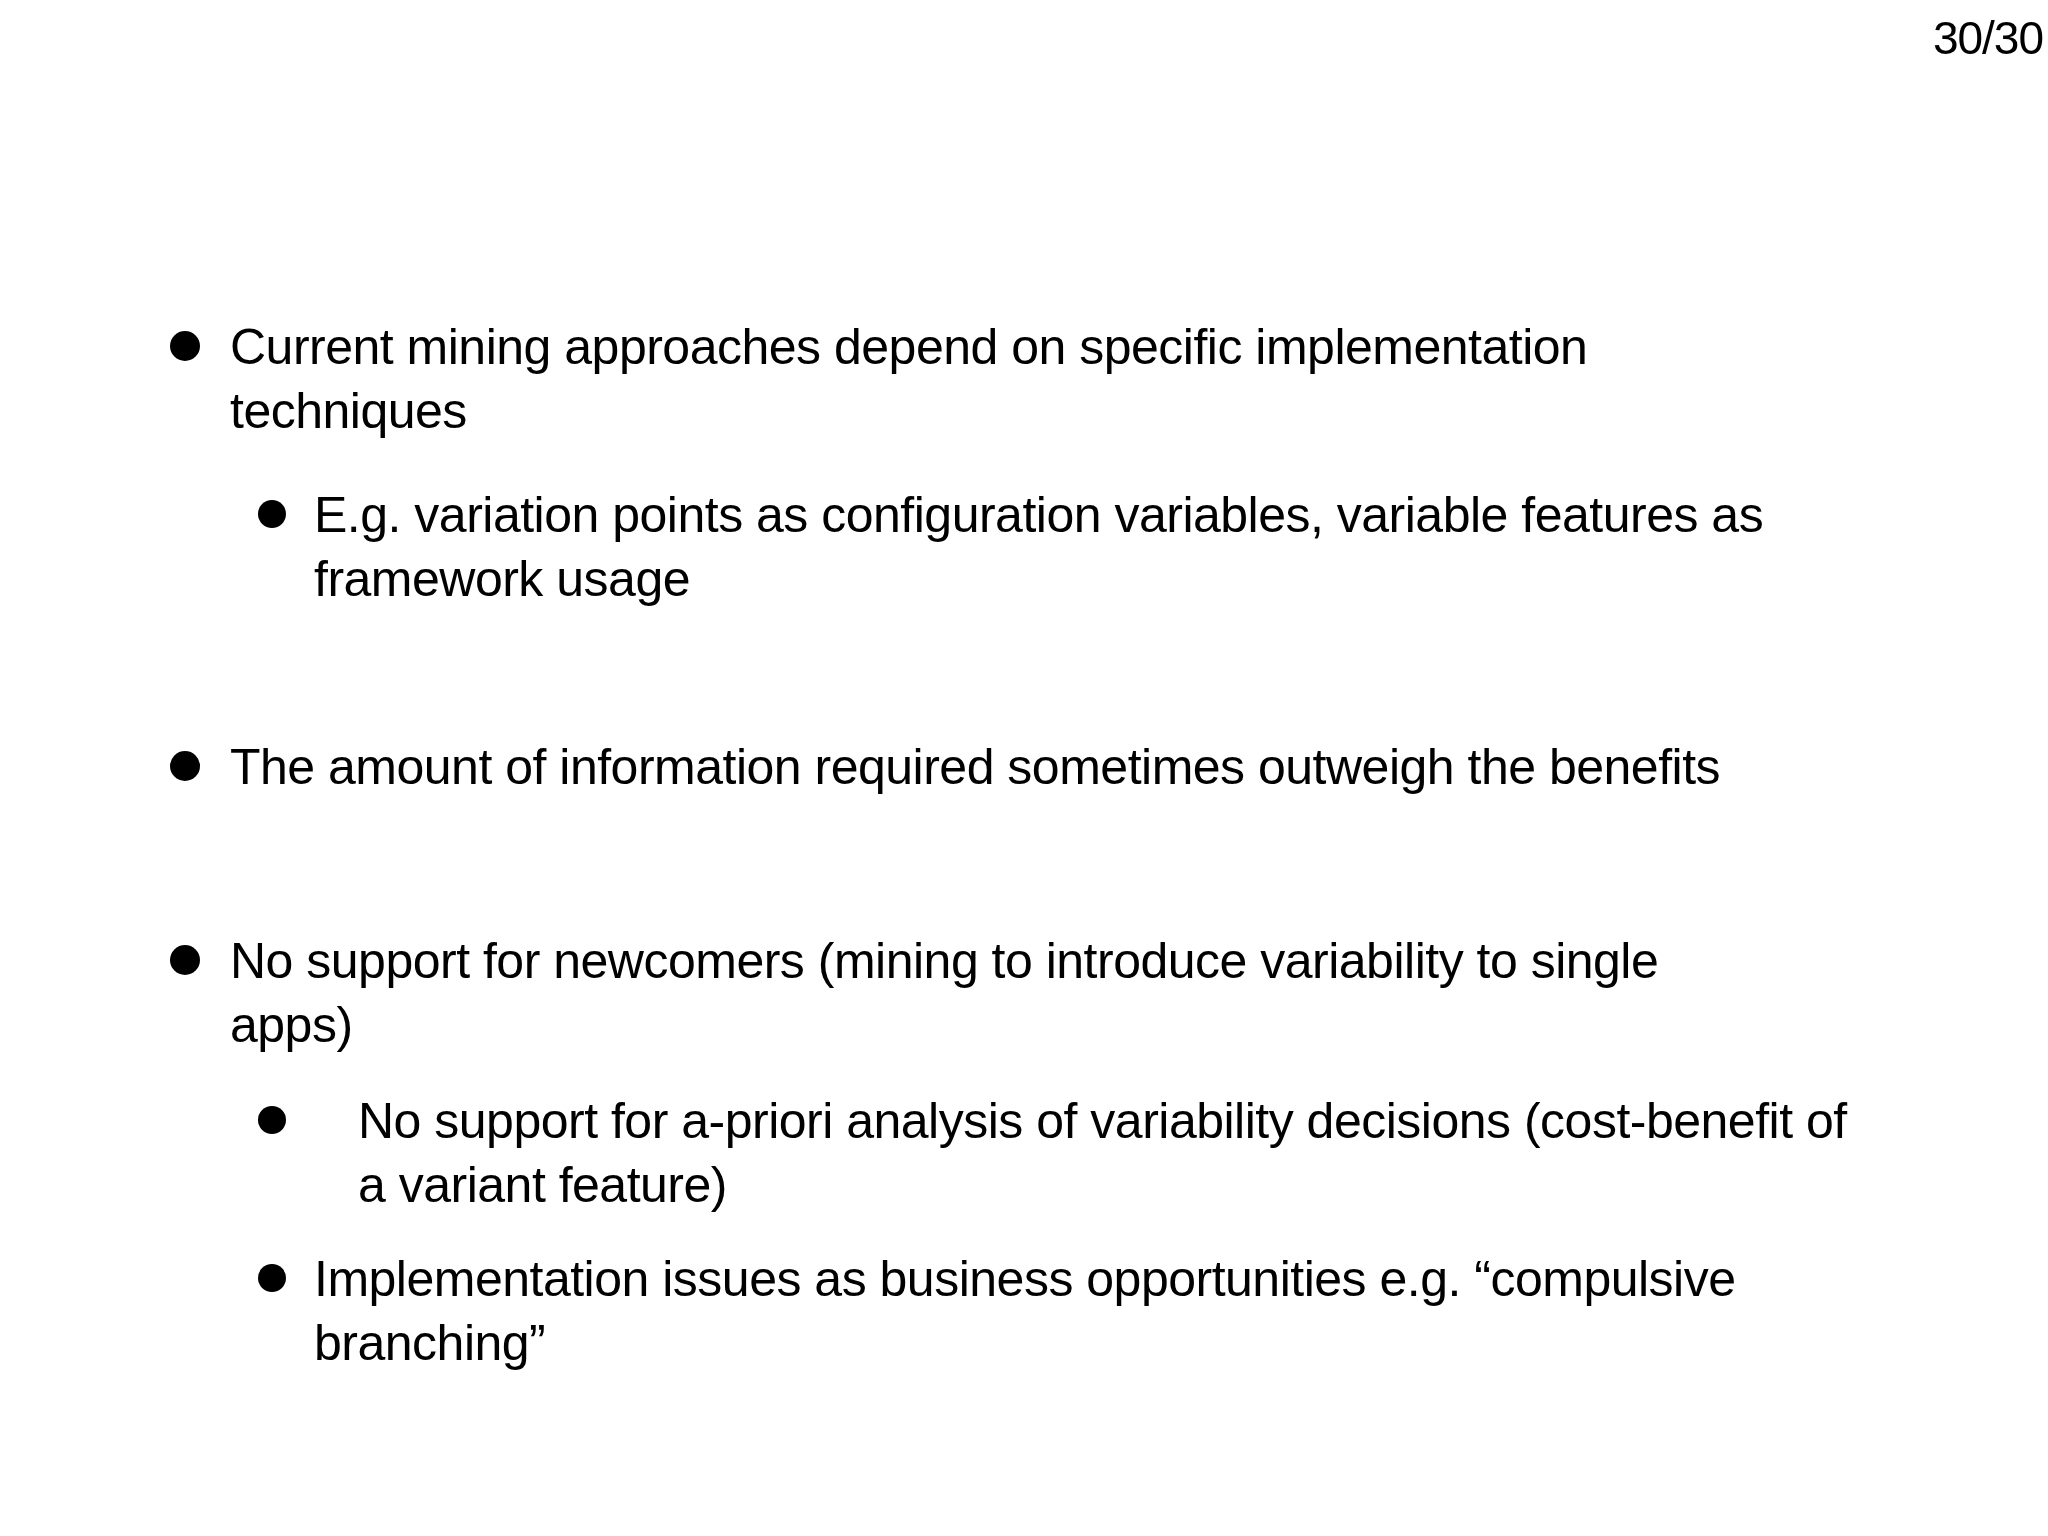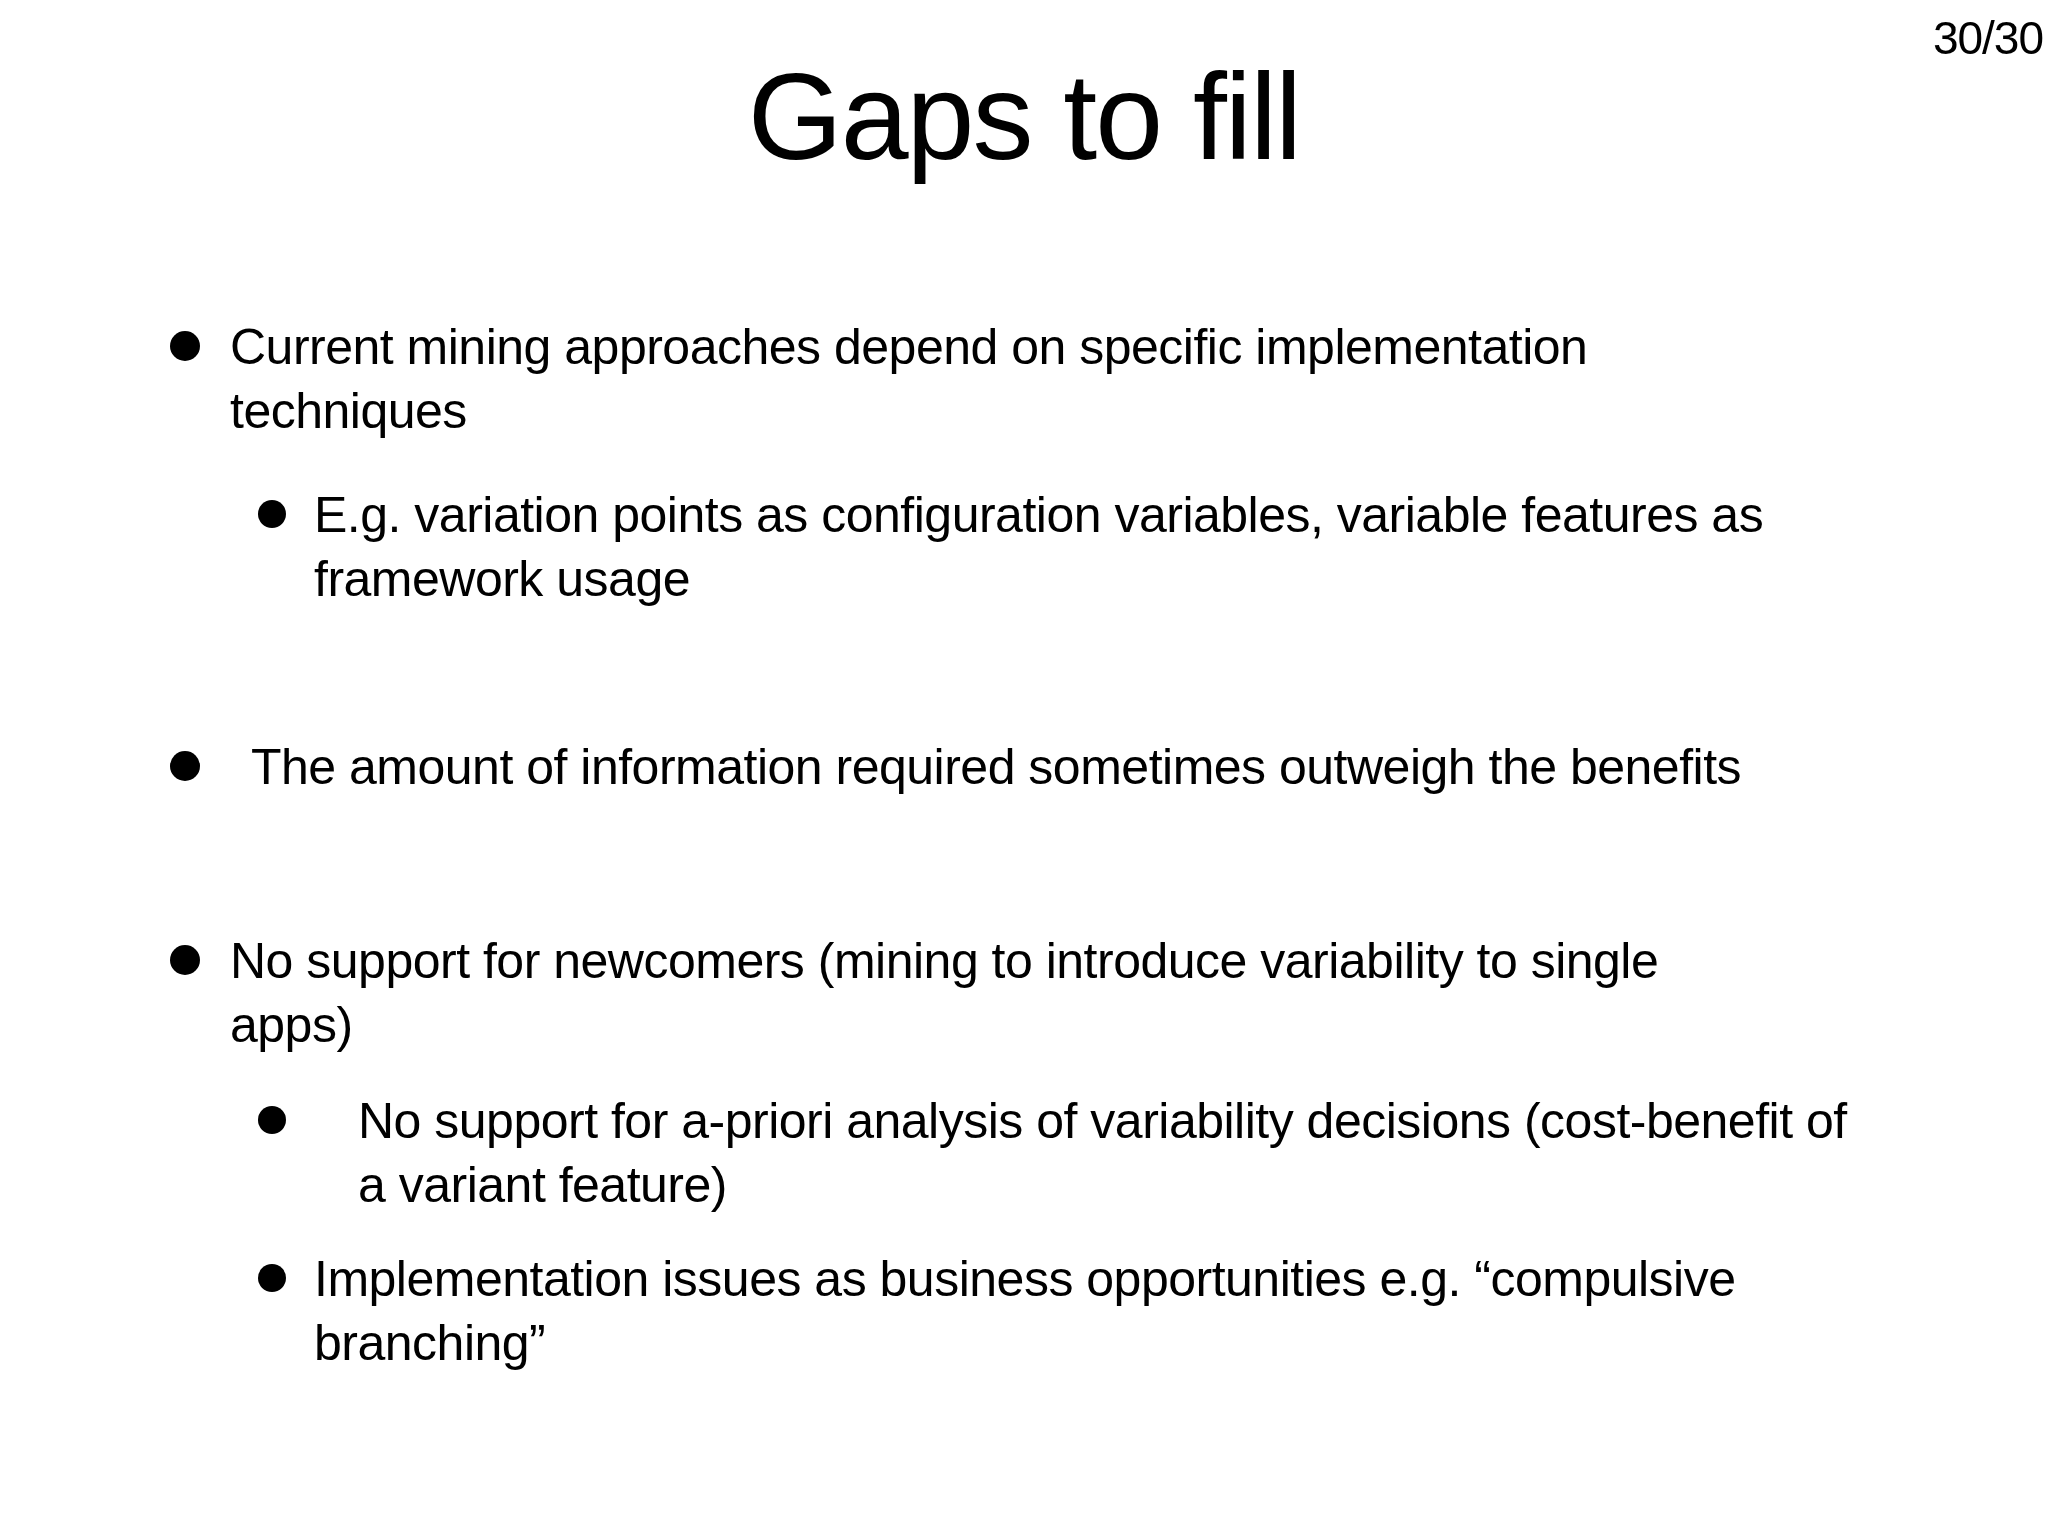--- a/index.html
+++ b/index.html
@@ -64,32 +64,31 @@
     margin-left: 88px;
   }
   .bullet.level-2 .dot {
     width: 28px;
     height: 28px;
     margin-top: 17px;
     margin-right: 28px;
   }
   
   .bullet-list .bullet:nth-child(2) { margin-top: 40px; }
-  .bullet-list .bullet:nth-child(3) { margin-top: 124px; gap: 21px; }
+  .bullet-list .bullet:nth-child(3) { margin-top: 124px; }
   .bullet-list .bullet:nth-child(4) { margin-top: 130px; }
   .bullet-list .bullet:nth-child(5) { margin-top: 32px; gap: 44px; }
   .bullet-list .bullet:nth-child(6) { margin-top: 30px; }
 </style>
 </head>
 <body>
 
 <div class="slide">
   <div class="page-number">30/30</div>
 
-  <h1 class="slide-title" style="margin:0; font-weight:400;">Gaps to fill</h1>
 
   <div class="bullet-list">
       <div class="bullet level-1">
     <span class="dot"></span>
     <span class="bullet-text">Current mining approaches depend on specific implementation
 techniques</span>
   </div>
       <div class="bullet level-2">
     <span class="dot"></span>
     <span class="bullet-text">E.g. variation points as configuration variables, variable features as

